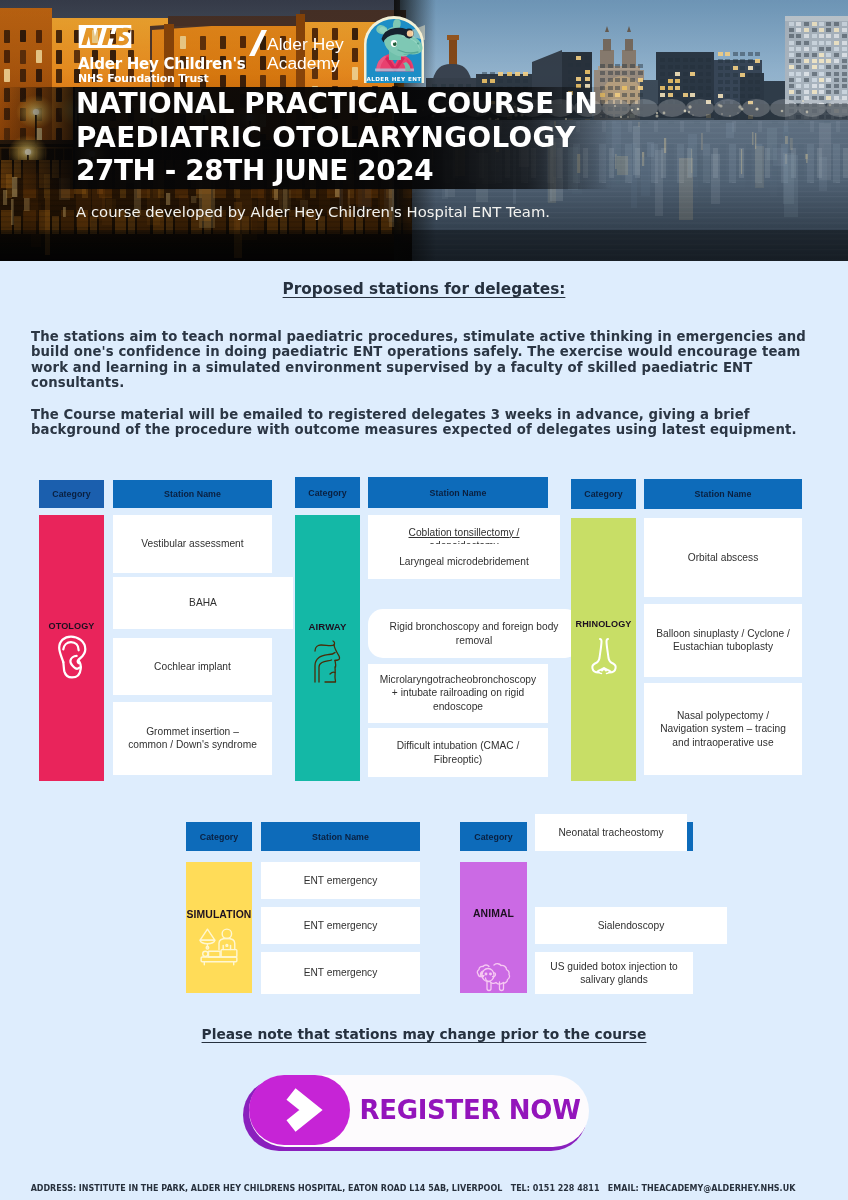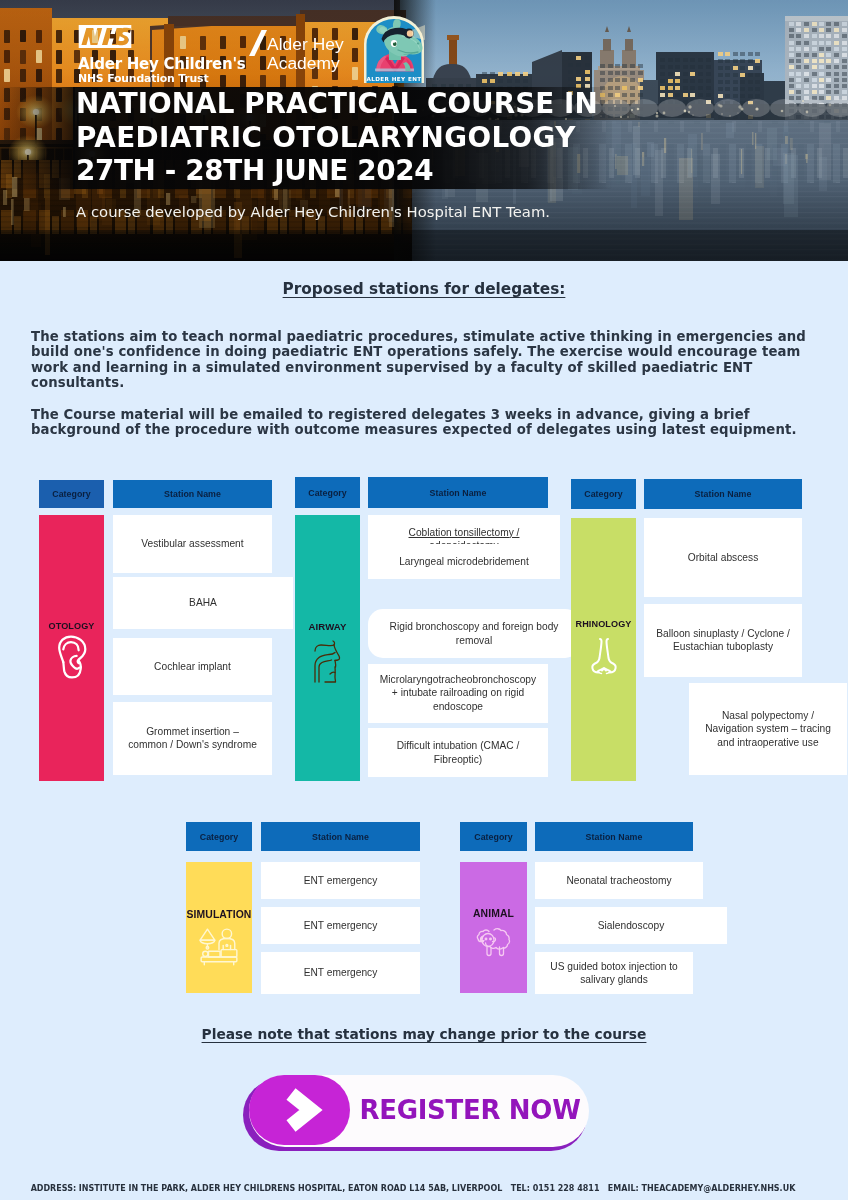--- a/index.html
+++ b/index.html
@@ -1153,21 +1153,21 @@
               <path d="M20 8c2 0 3 2 3 5 0 8-3 24-4 33-1 6-4 9-9 11-4 2-6 6-5 10 1 5 6 8 12 8"></path>
               <path d="M36 8c-2 0-3 2-3 5 0 8 3 24 4 33 1 6 4 9 9 11 4 2 6 6 5 10-1 5-6 8-12 8"></path>
               <path d="M15 73c5-3 9-4 13-7 4 3 8 4 13 7"></path>
               <path d="M24 71c2-2 3-3 4-3s2 1 4 3"></path>
               <path d="M17 74c2 2 4 3 6 3" stroke-width="3"></path>
               <path d="M39 74c-2 2-4 3-6 3" stroke-width="3"></path>
             </svg></div>
         </div>
         <div class="stn" style="left: 644px; top: 518px; width: 158px; height: 79px;">Orbital abscess</div>
         <div class="stn" style="left: 644px; top: 603.5px; width: 158px; height: 73px;">Balloon sinuplasty / Cyclone / Eustachian tuboplasty</div>
-        <div class="stn" style="left: 644px; top: 683px; width: 158px; height: 92px; margin-left: 45px;">Nasal polypectomy / Navigation system – tracing and intraoperative use</div>
+        <div class="stn" style="left: 644px; top: 683px; width: 158px; height: 92px;">Nasal polypectomy / Navigation system – tracing and intraoperative use</div>
       </div>
       <div class="tbl tbl-3">
         <div class="hd hd-cat" style="left: 186px; top: 822px; width: 66px; height: 29px;">Category</div>
         <div class="hd hd-stn" style="left: 261px; top: 822px; width: 159px; height: 29px;">Station Name</div>
         <div class="catcell" style="left: 186px; top: 862px; width: 66px; height: 131px; background: rgb(255, 220, 88); padding-top: 47px; box-sizing: border-box; justify-content: flex-start;">
           <div class="catname" style="font-size: 10.4px; letter-spacing: 0.1px;">SIMULATION</div>
           <div class="caticon" style="margin-top: 6px;"><svg width="42" height="43" viewBox="0 0 80 76" fill="none" stroke="#fff7d2" stroke-width="2.7" stroke-linecap="round" stroke-linejoin="round">
               <path d="M18 3 4 24h28z"></path>
               <path d="M4 24h28a14 7 0 0 1-28 0z"></path>
               <path d="M18 31v6"></path>
@@ -1184,37 +1184,37 @@
               <path d="M12 65v6M68 65v6"></path>
             </svg></div>
         </div>
         <div class="stn" style="left: 261px; top: 862px; width: 159px; height: 37px;">ENT emergency</div>
         <div class="stn" style="left: 261px; top: 907px; width: 159px; height: 37px;">ENT emergency</div>
         <div class="stn" style="left: 261px; top: 952px; width: 159px; height: 42px;">ENT emergency</div>
       </div>
       <div class="tbl tbl-4">
         <div class="hd hd-cat" style="left: 460px; top: 822px; width: 67px; height: 29px;">Category</div>
         <div class="hd hd-stn" style="left: 535px; top: 822px; width: 158px; height: 29px;">Station Name</div>
-        <div class="catcell" style="left: 460px; top: 862px; width: 67px; height: 131px; background: rgb(203, 106, 228); padding-top: 46px; box-sizing: border-box; justify-content: flex-start;">
+        <div class="catcell" style="left: 460px; top: 862px; width: 67px; height: 131px; background: rgb(203, 106, 228); padding-top: 46px; box-sizing: border-box; justify-content: space-between;">
           <div class="catname" style="font-size: 10.4px; letter-spacing: 0.1px;">ANIMAL</div>
           <div class="caticon" style="margin-top: 6px;"><svg width="36" height="33" viewBox="0 0 72 66" fill="none" stroke="#f6c9f2" stroke-width="2.6" stroke-linecap="round" stroke-linejoin="round">
               <path d="M36 10c5-4 11-3 14 1 6-1 11 3 11 8 4 2 6 6 5 10 2 3 1 8-3 10 0 5-5 8-10 7-4 3-10 3-13-1-4 3-10 2-12-2-5 1-9-3-9-7"></path>
               <path d="M26 13c-3-4-9-4-12 0-4-1-8 2-8 6-3 2-4 6-2 9 1 4 5 6 9 5"></path>
               <path d="M14 22c-3 1-5 4-4 7 1 2 4 3 6 2"></path>
               <path d="M13 26c-2 0-4 2-3 4"></path>
               <ellipse cx="24" cy="30" rx="12" ry="13"></ellipse>
               <path d="M13 26c-2-1-4 0-4 3 0 3 3 5 6 4"></path>
               <path d="M35 26c2-1 4 0 4 3 0 3-3 5-6 4"></path>
               <circle cx="20" cy="28" r="1.6" fill="#f6c9f2"></circle>
               <circle cx="29" cy="28" r="1.6" fill="#f6c9f2"></circle>
               <path d="M22 44v13a4 4 0 0 0 8 0V45"></path>
               <path d="M47 44v13a4 4 0 0 0 8 0V45"></path>
             </svg></div>
         </div>
-        <div class="stn" style="left: 535px; top: 862px; width: 168px; height: 37px;">Neonatal tracheostomy</div>
+        <div class="stn" style="left: 535px; top: 814px; width: 152px; height: 37px;">Neonatal tracheostomy</div>
         <div class="stn" style="left: 535px; top: 907px; width: 192px; height: 37px;">Sialendoscopy</div>
         <div class="stn" style="left: 535px; top: 952px; width: 158px; height: 42px;">US guided botox injection to salivary glands</div>
       </div>
     </div>
 
   <div class="note">Please note that stations may change prior to the course</div>
 
   <div class="cta">
     <div class="cta-shadow"></div>
     <div class="cta-body"></div>

